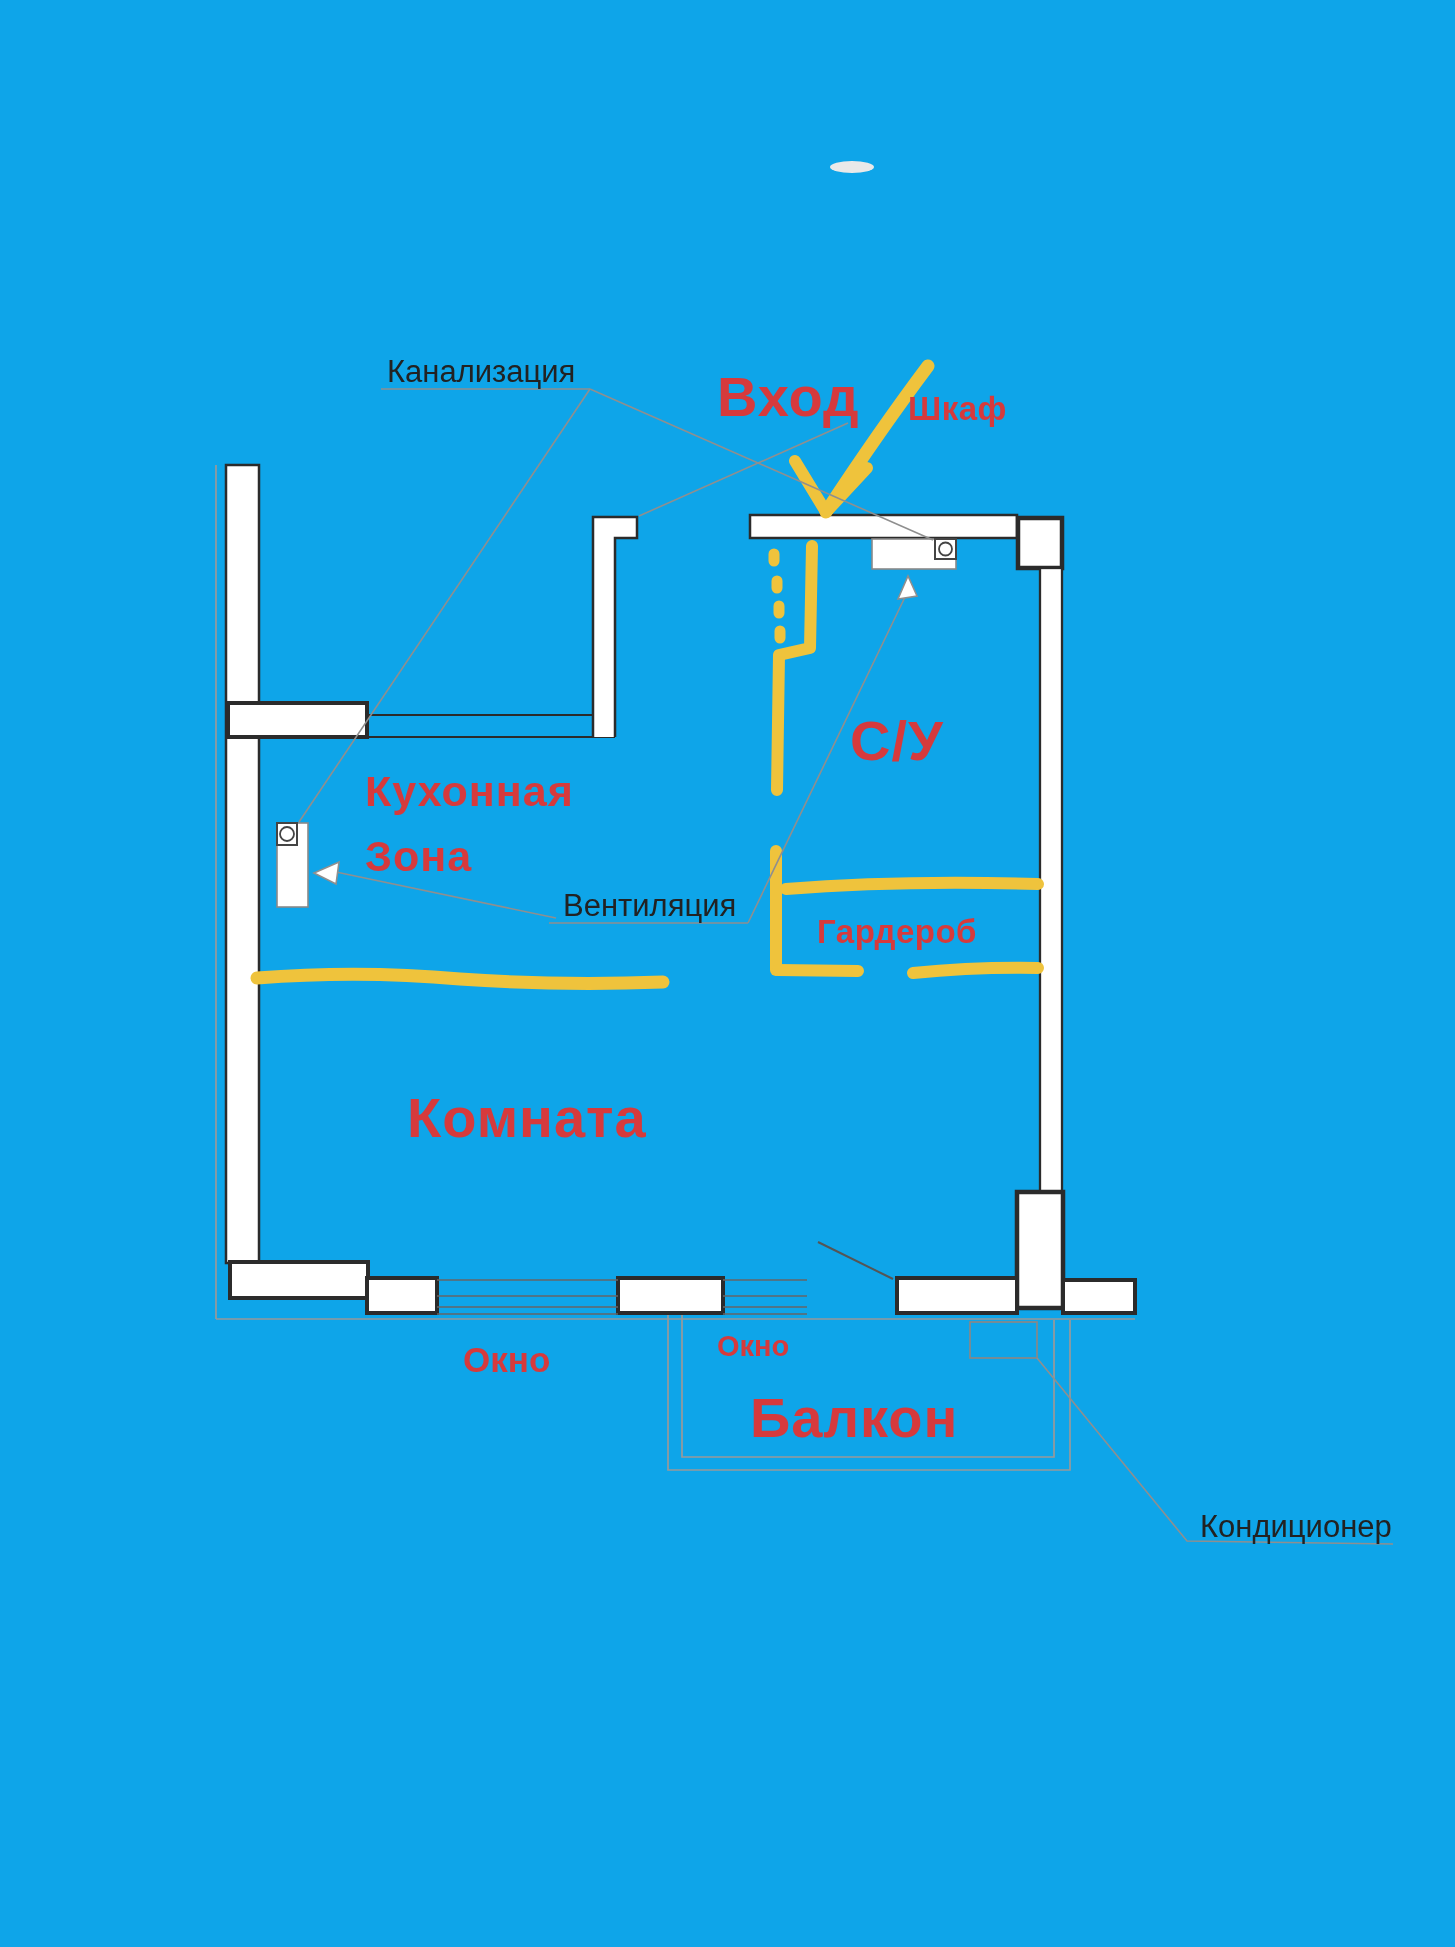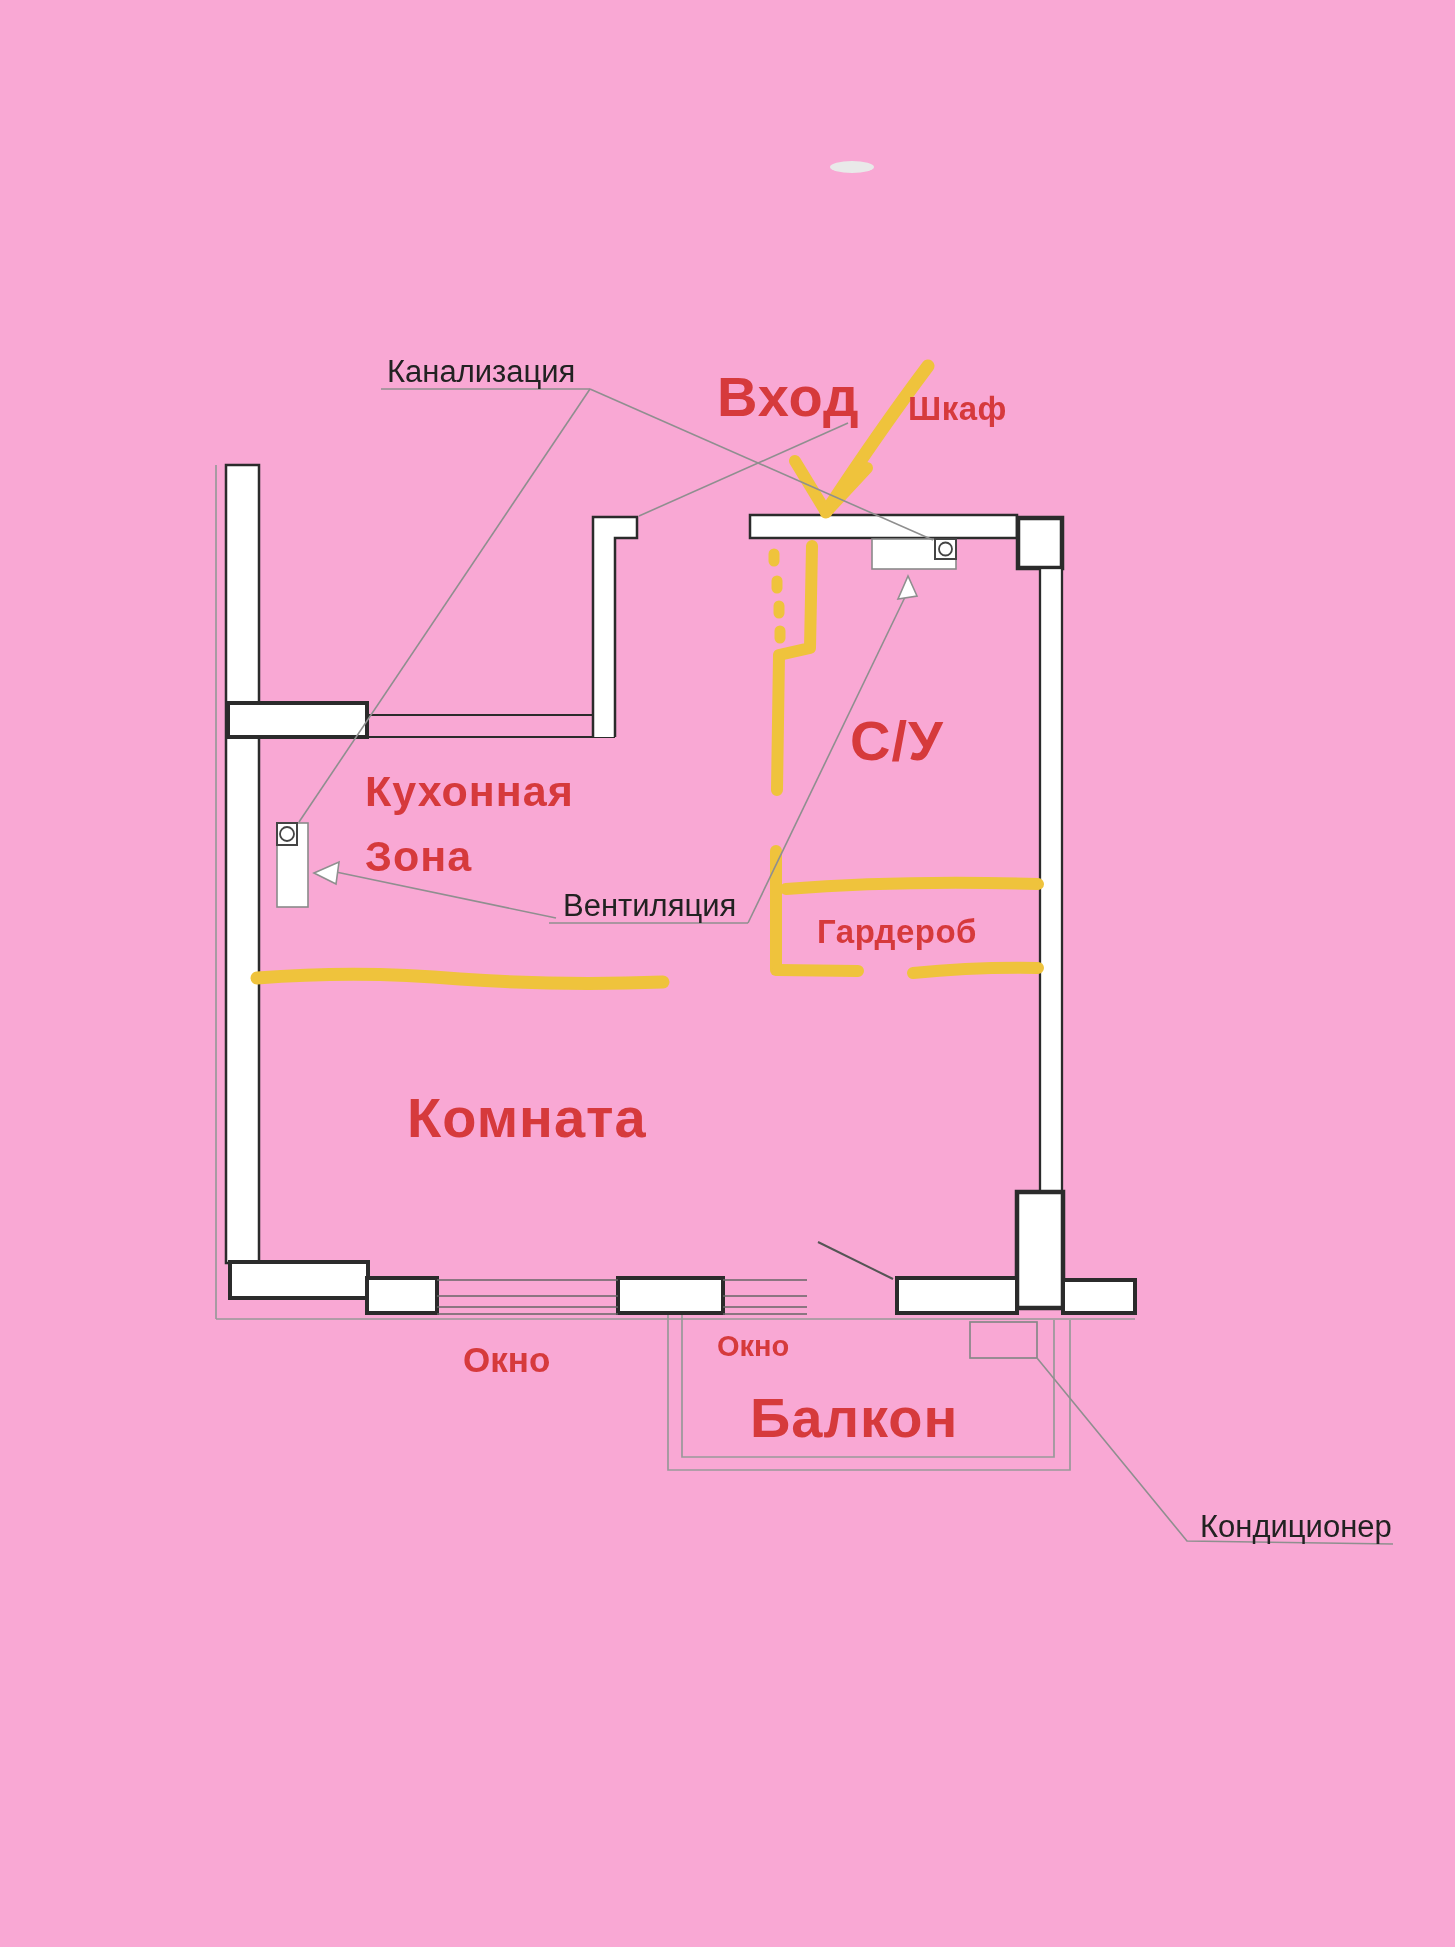--- a/index.html
+++ b/index.html
@@ -1,16 +1,16 @@
 <!DOCTYPE html>
 <html><head>
 <meta charset="utf-8">
 <style>
   html,body{margin:0;padding:0;background:#ffffff;}
-  .canvas{position:relative;width:1455px;height:1947px;background:#f9a8d4;overflow:hidden;}
+  .canvas{position:relative;width:1455px;height:1947px;background:#0ea5e9;overflow:hidden;}
   svg{position:absolute;left:0;top:0;}
   text{font-family:"Liberation Sans", sans-serif;}
   .lbl-big{font-weight:700;font-size:56px;letter-spacing:1px;}
   .lbl-med{font-weight:700;font-size:43px;letter-spacing:1px;}
   .lbl-small{font-weight:700;font-size:33px;letter-spacing:0.5px;}
   .lbl-okno1{font-weight:700;font-size:35px;}
   .lbl-okno2{font-weight:700;font-size:29px;}
   .lbl-plain{font-weight:400;font-size:31px;}
 </style>
 </head>

